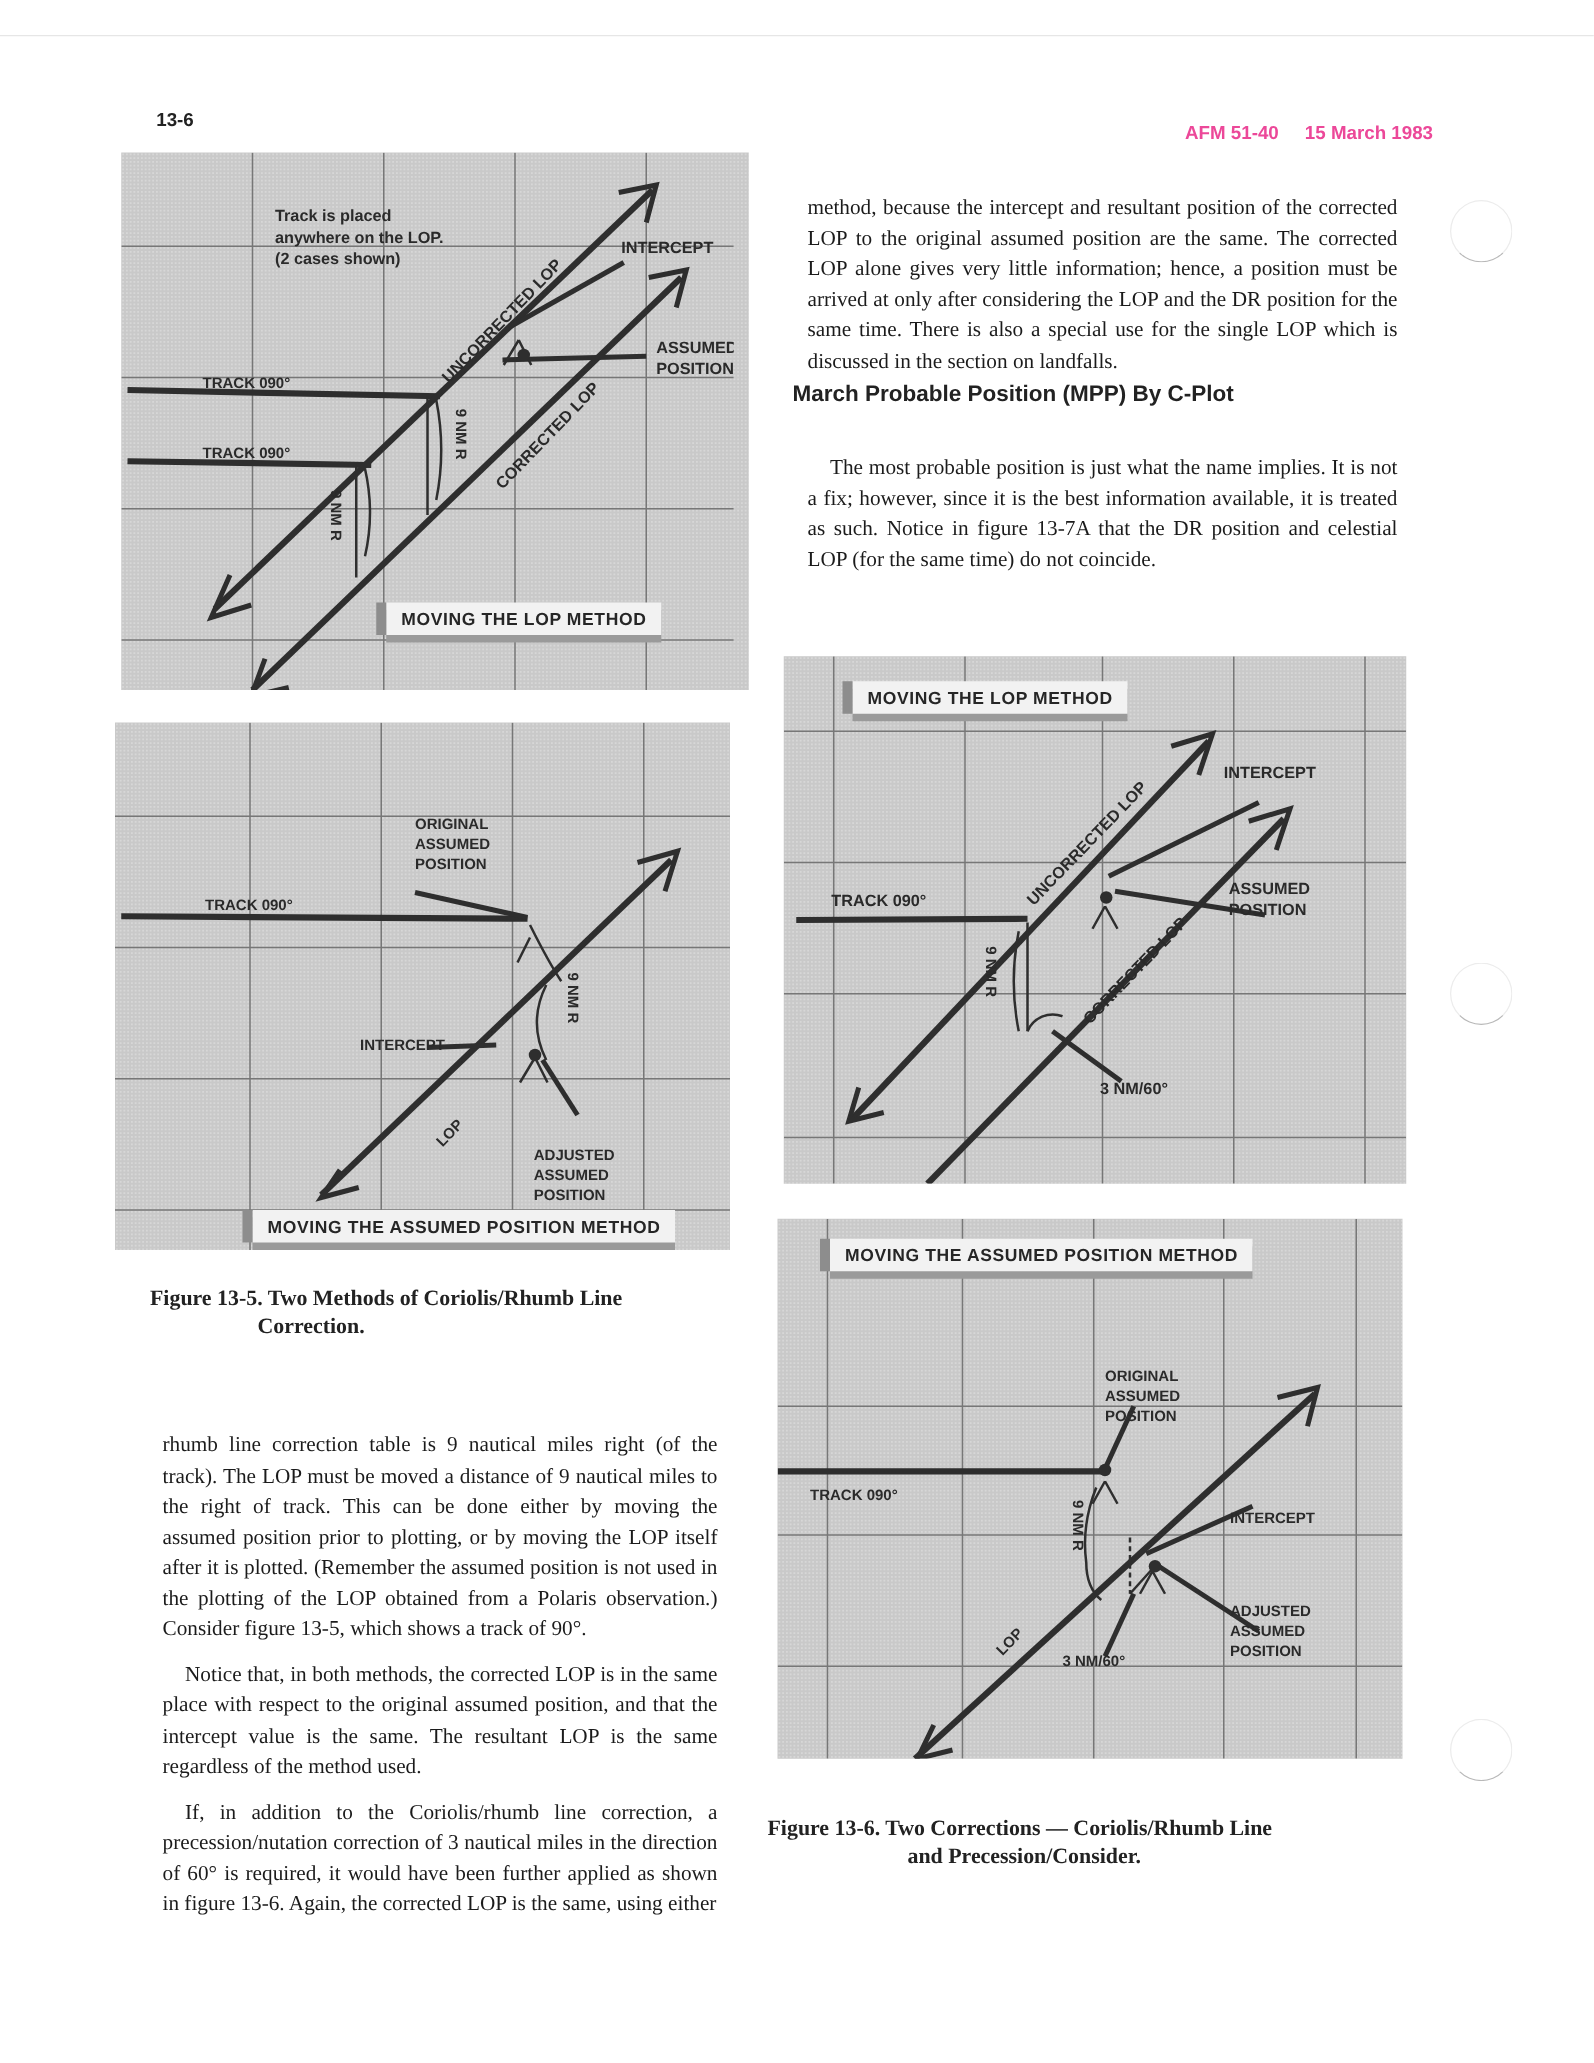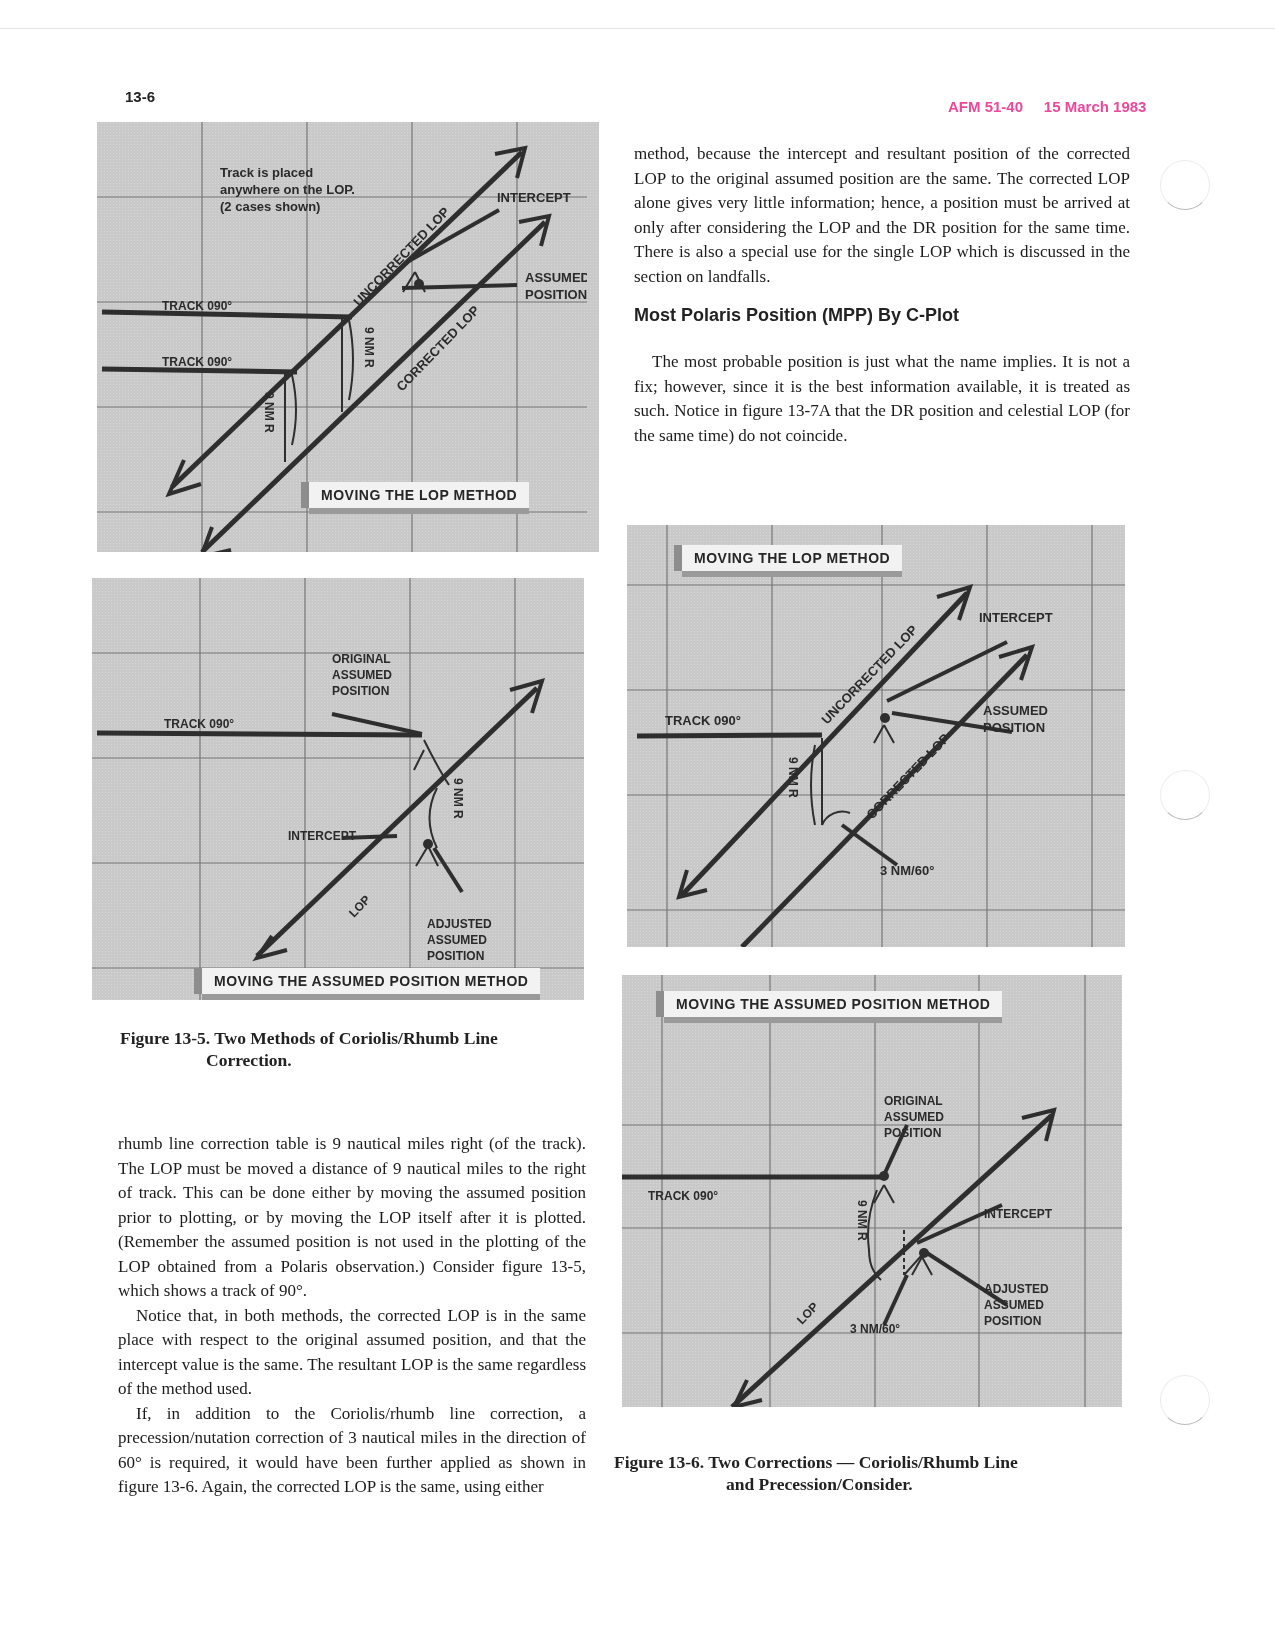--- a/index.html
+++ b/index.html
@@ -13,21 +13,21 @@
          background-image:
            radial-gradient(rgba(255,255,255,0.25) 0.6px, transparent 0.8px);
          background-size: 3px 3px; overflow: hidden; }
   .fig svg { position: absolute; left: 0; top: 0; }
   .lbl { font-family: "Liberation Sans", "DejaVu Sans", sans-serif; font-weight: bold; fill: #2a2a2a; }
   .banner { position: absolute; background: #f2f2f2; font: bold 14px "Liberation Sans", sans-serif;
             color: #262626; letter-spacing: 0.5px; padding: 5px 12px; box-shadow: 0 6px 0 #9a9a9a; white-space: nowrap; }
   .banner::before { content: ""; position: absolute; left: -8px; top: 0; width: 8px; height: 100%; background: #8d8d8d; }
 
   .col-text { position: absolute; font-size: 17px; line-height: 24.5px; text-align: justify; }
-  .col-text p { margin: 0; }
+  .col-text p { margin: 12px; }
   .col-text p.ind { text-indent: 18px; }
   .heading { position: absolute; left: 634px; top: 305px; font: bold 18px "Liberation Sans", sans-serif; color: #222; }
   .caption { position: absolute; font-weight: bold; font-size: 17.5px; line-height: 22px; color: #222; }
   .caption .num { display: inline-block; }
   .caption .t2 { display: block; }
   .ring { position: absolute; width: 48px; height: 48px; border-radius: 50%; border: 1px solid #ececec; border-bottom-color: #b8b8b8; }
 </style>
 </head>
 <body>
 
@@ -136,21 +136,21 @@
 
 <div class="col-text" style="left:118px;top:1132px;width:468px;">
   <p>rhumb line correction table is 9 nautical miles right (of the track). The LOP must be moved a distance of 9 nautical miles to the right of track. This can be done either by moving the assumed position prior to plotting, or by moving the LOP itself after it is plotted. (Remember the assumed position is not used in the plotting of the LOP obtained from a Polaris observation.) Consider figure 13-5, which shows a track of 90°.</p>
   <p class="ind">Notice that, in both methods, the corrected LOP is in the same place with respect to the original assumed position, and that the intercept value is the same. The resultant LOP is the same regardless of the method used.</p>
   <p class="ind">If, in addition to the Coriolis/rhumb line correction, a precession/nutation correction of 3 nautical miles in the direction of 60° is required, it would have been further applied as shown in figure 13-6. Again, the corrected LOP is the same, using either</p>
 </div>
 
 <div class="col-text" style="left:634px;top:142px;width:496px;">
   <p>method, because the intercept and resultant position of the corrected LOP to the original assumed position are the same. The corrected LOP alone gives very little information; hence, a position must be arrived at only after considering the LOP and the DR position for the same time. There is also a special use for the single LOP which is discussed in the section on landfalls.</p>
 </div>
-<div class="heading">Most Polaris Position (MPP) By C-Plot</div>
+<div class="heading">March Probable Position (MPP) By C-Plot</div>
 <div class="col-text" style="left:634px;top:350px;width:496px;">
   <p class="ind">The most probable position is just what the name implies. It is not a fix; however, since it is the best information available, it is treated as such. Notice in figure 13-7A that the DR position and celestial LOP (for the same time) do not coincide.</p>
 </div>
 
 <div class="fig" style="left:627px;top:525px;width:498px;height:422px;">
   <svg width="498" height="422">
     <g stroke="#777" stroke-width="1.2">
       <line x1="40" y1="0" x2="40" y2="422"></line>
         <line x1="145" y1="0" x2="145" y2="422"></line>
       <line x1="255" y1="0" x2="255" y2="422"></line>

